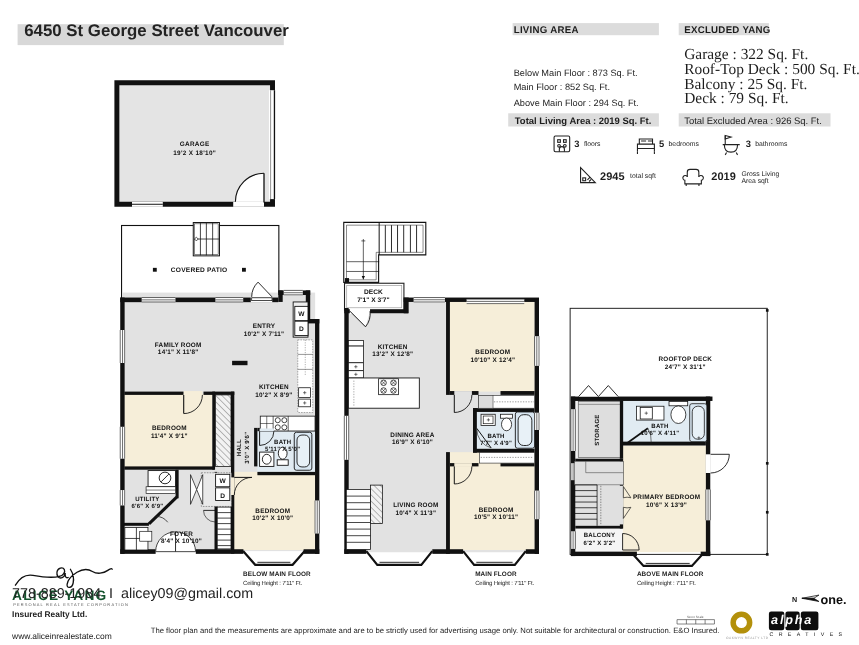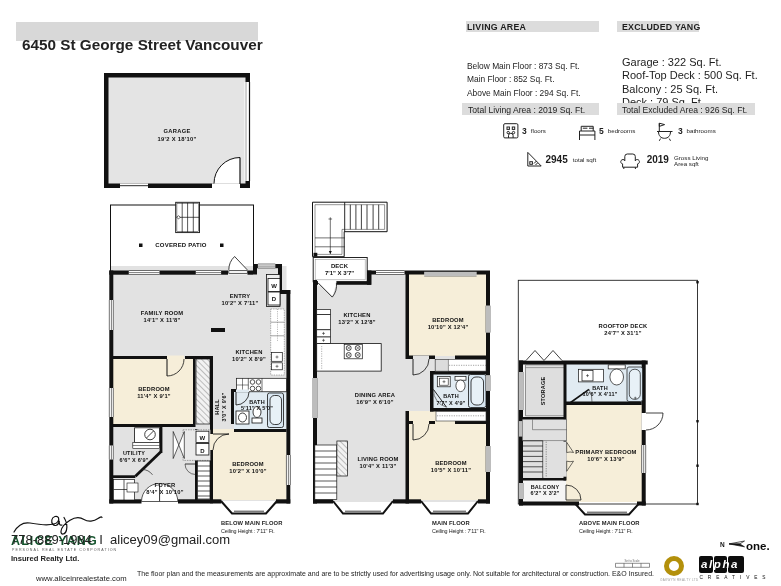--- a/index.html
+++ b/index.html
@@ -5,37 +5,37 @@
 html,body{margin:0;padding:0;}
 body{width:781px;height:586px;background:#fff;font-family:"Liberation Sans",sans-serif;position:relative;overflow:hidden;}
 .abs{position:absolute;}
 .t{position:absolute;white-space:nowrap;color:#1d1d1d;}
 </style>
 </head>
 <body>
 
 <div class="abs" style="left:16px;top:22px;width:242px;height:19px;background:#d8d8d8;"></div>
 
-<div class="t" style="left:22px;top:36px;font-size:15.3px;font-weight:bold;color:#232323;">6450 St George Street Vancouver</div>
+<div class="t" style="left:22px;top:20px;font-size:15.3px;font-weight:bold;color:#232323;">6450 St George Street Vancouver</div>
 
 <div class="abs" style="left:466px;top:21px;width:133px;height:11px;background:#dcdcdc;"></div>
 
 <div class="t" style="left:467px;top:22.3px;font-size:8.8px;font-weight:bold;letter-spacing:0.25px;">LIVING AREA</div>
 
 <div class="abs" style="left:617px;top:21px;width:82px;height:11px;background:#dcdcdc;"></div>
 
 <div class="t" style="left:622px;top:22.3px;font-size:8.8px;font-weight:bold;letter-spacing:0.25px;">EXCLUDED YANG</div>
 
 <div class="t" style="left:467px;top:60px;font-size:8.4px;line-height:13.3px;">Below Main Floor : 873 Sq. Ft.<br>Main Floor : 852 Sq. Ft.<br>Above Main Floor : 294 Sq. Ft.</div>
 
-<div class="t" style="left:622px;top:56px;font-size:11px;line-height:13.3px;">Garage : 322 Sq. Ft.<br>Roof-Top Deck : 500 Sq. Ft.<br>Balcony : 25 Sq. Ft.<br>Deck : 79 Sq. Ft.</div>
+<div class="t" style="left:622px;top:44px;font-size:14px;line-height:13.3px;font-family:Liberation Serif, serif;">Garage : 322 Sq. Ft.<br>Roof-Top Deck : 500 Sq. Ft.<br>Balcony : 25 Sq. Ft.<br>Deck : 79 Sq. Ft.</div>
 
 <div class="abs" style="left:462px;top:103px;width:137px;height:12px;background:#dcdcdc;"></div>
 
-<div class="t" style="left:468px;top:104.5px;font-size:8.6px;font-weight:normal;">Total Living Area : 2019 Sq. Ft.</div>
+<div class="t" style="left:468px;top:104.5px;font-size:8.6px;font-weight:bold;">Total Living Area : 2019 Sq. Ft.</div>
 
 <div class="abs" style="left:617px;top:103px;width:138px;height:12px;background:#dcdcdc;"></div>
 
 <div class="t" style="left:622px;top:104.5px;font-size:8.6px;font-weight:normal;">Total Excluded Area : 926 Sq. Ft.</div>
 
 <svg class="abs" style="left:455px;top:118px;" width="326" height="60" viewBox="0 0 326 60">
 
   <g fill="none" stroke="#222" stroke-width="1">
     <rect x="48.7" y="5.7" width="14.2" height="14.2" rx="1.2"></rect>
     <rect x="52" y="9" width="2.4" height="2.4"></rect>
@@ -733,21 +733,21 @@
     <path d="M54 12.5 C 56.5 16.5, 57.5 20.5, 56.5 25 C 55.5 29.8, 50.5 30.5, 51 26.2 C 51.4 22.5, 55.5 18, 60 15.2 C 64.5 12.5, 70 12, 74 14.5 C 78 17, 84 16.5, 88 13.5 C 90 12, 91.5 11.5, 92 12.5"></path>
   </g>
 </svg>
 
 <div class="t" style="left:11px;top:534px;font-size:12.5px;font-weight:bold;letter-spacing:1.1px;color:#14532d;">ALICE YANG</div>
 
 <div class="t" style="left:12px;top:548px;font-size:3.6px;letter-spacing:1.05px;color:#555;">PERSONAL REAL ESTATE CORPORATION</div>
 
 <div class="t" style="left:11px;top:554px;font-size:7.6px;font-weight:bold;color:#222;">Insured Realty Ltd.</div>
 <div class="t" style="left:11px;top:532px;font-size:13px;color:#222;">778-889-1984&nbsp;&nbsp;I&nbsp;&nbsp;alicey09@gmail.com</div>
-<div class="t" style="left:11px;top:573.5px;font-size:7.7px;color:#222;margin-left:25px;">www.aliceinrealestate.com</div>
+<div class="t" style="left:11px;top:573.5px;font-size:7.7px;color:#222;">www.aliceinrealestate.com</div>
 
 <div class="t" style="left:221px;top:519.5px;font-size:5.8px;font-weight:bold;letter-spacing:0.1px;">BELOW MAIN FLOOR</div>
 <div class="t" style="left:221px;top:527.5px;font-size:5.4px;letter-spacing:-0.15px;">Ceiling Height : 7'11" Ft.</div>
 
 <div class="t" style="left:432px;top:519.5px;font-size:5.8px;font-weight:bold;letter-spacing:0.1px;">MAIN FLOOR</div>
 <div class="t" style="left:432px;top:527.5px;font-size:5.4px;letter-spacing:-0.15px;">Ceiling Height : 7'11" Ft.</div>
 
 <div class="t" style="left:579px;top:519.5px;font-size:5.8px;font-weight:bold;letter-spacing:0.1px;">ABOVE MAIN FLOOR</div>
 <div class="t" style="left:579px;top:527.5px;font-size:5.4px;letter-spacing:-0.15px;">Ceiling Height : 7'11" Ft.</div>
 

